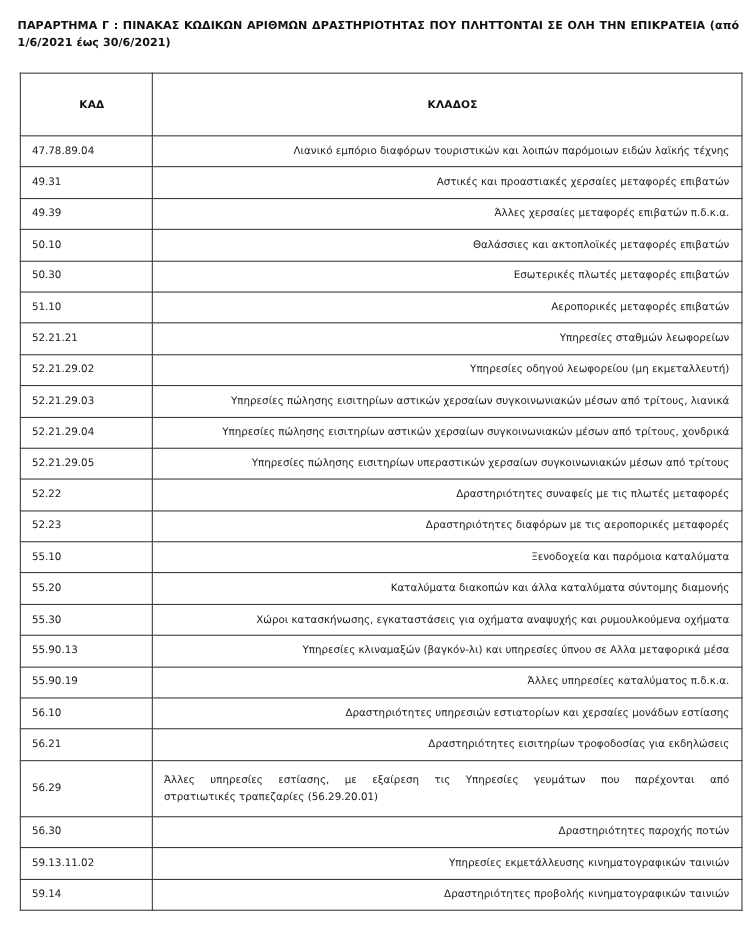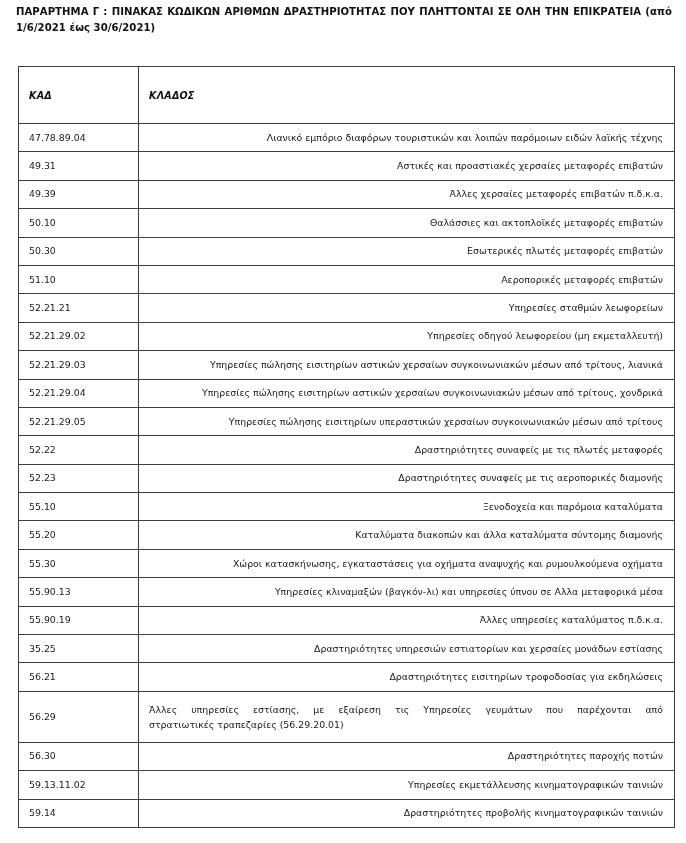--- a/index.html
+++ b/index.html
@@ -21,21 +21,21 @@
   .page {
     width: 686px;
     height: 843px;
     position: relative;
     box-sizing: border-box;
   }
 
   
   .doc-heading {
     position: absolute;
-    top: 4px;
+    top: 16px;
     left: 16px;
     width: 656px;
     font-size: 10.1px;
     font-weight: bold;
     line-height: 1.62;
     text-align: justify;
     text-justify: inter-word;
     letter-spacing: 0.05px;
     color: #111111;
   }
@@ -72,26 +72,25 @@
     border: 1px solid #3d3d3d;
     padding: 0;
     vertical-align: middle;
   }
 
   
   thead th {
     height: 56px;
     font-weight: bold;
     font-size: 9.6px;
-    text-align: left;
+    text-align: center;
     vertical-align: bottom;
     padding-bottom: 9px;
     letter-spacing: 0.2px;
     color: #111111;
-    font-style: italic;
   }
   thead th.th-code { padding-left: 10px; }
   thead th.th-desc { padding-left: 10px; }
 
   
   tbody td {
     height: 27.4px;
     font-size: 9.4px;
     line-height: 1.5;
     color: #1a1a1a;
@@ -193,21 +192,21 @@
           <tr>
             <td class="cell-code">52.21.29.05</td>
             <td class="cell-desc">Υπηρεσίες πώλησης εισιτηρίων υπεραστικών χερσαίων συγκοινωνιακών μέσων από τρίτους</td>
           </tr>
           <tr>
             <td class="cell-code">52.22</td>
             <td class="cell-desc">Δραστηριότητες συναφείς με τις πλωτές μεταφορές</td>
           </tr>
           <tr>
             <td class="cell-code">52.23</td>
-            <td class="cell-desc">Δραστηριότητες συναφείς με τις αεροπορικές διαμονής</td>
+            <td class="cell-desc">Δραστηριότητες διαφόρων με τις αεροπορικές μεταφορές</td>
           </tr>
           <tr>
             <td class="cell-code">55.10</td>
             <td class="cell-desc">Ξενοδοχεία και παρόμοια καταλύματα</td>
           </tr>
           <tr>
             <td class="cell-code">55.20</td>
             <td class="cell-desc">Καταλύματα διακοπών και άλλα καταλύματα σύντομης διαμονής</td>
           </tr>
           <tr>
@@ -216,21 +215,21 @@
           </tr>
           <tr>
             <td class="cell-code">55.90.13</td>
             <td class="cell-desc">Υπηρεσίες κλιναμαξών (βαγκόν-λι) και υπηρεσίες ύπνου σε Αλλα μεταφορικά μέσα</td>
           </tr>
           <tr>
             <td class="cell-code">55.90.19</td>
             <td class="cell-desc">Άλλες υπηρεσίες καταλύματος π.δ.κ.α.</td>
           </tr>
           <tr>
-            <td class="cell-code">35.25</td>
+            <td class="cell-code">56.10</td>
             <td class="cell-desc">Δραστηριότητες υπηρεσιών εστιατορίων και χερσαίες μονάδων εστίασης</td>
           </tr>
           <tr>
             <td class="cell-code">56.21</td>
             <td class="cell-desc">Δραστηριότητες εισιτηρίων τροφοδοσίας για εκδηλώσεις</td>
           </tr>
           <tr class="row-multiline">
             <td class="cell-code">56.29</td>
             <td class="cell-desc">
               <span class="just-line">Άλλες υπηρεσίες εστίασης, με εξαίρεση τις Υπηρεσίες γευμάτων που παρέχονται από</span>

